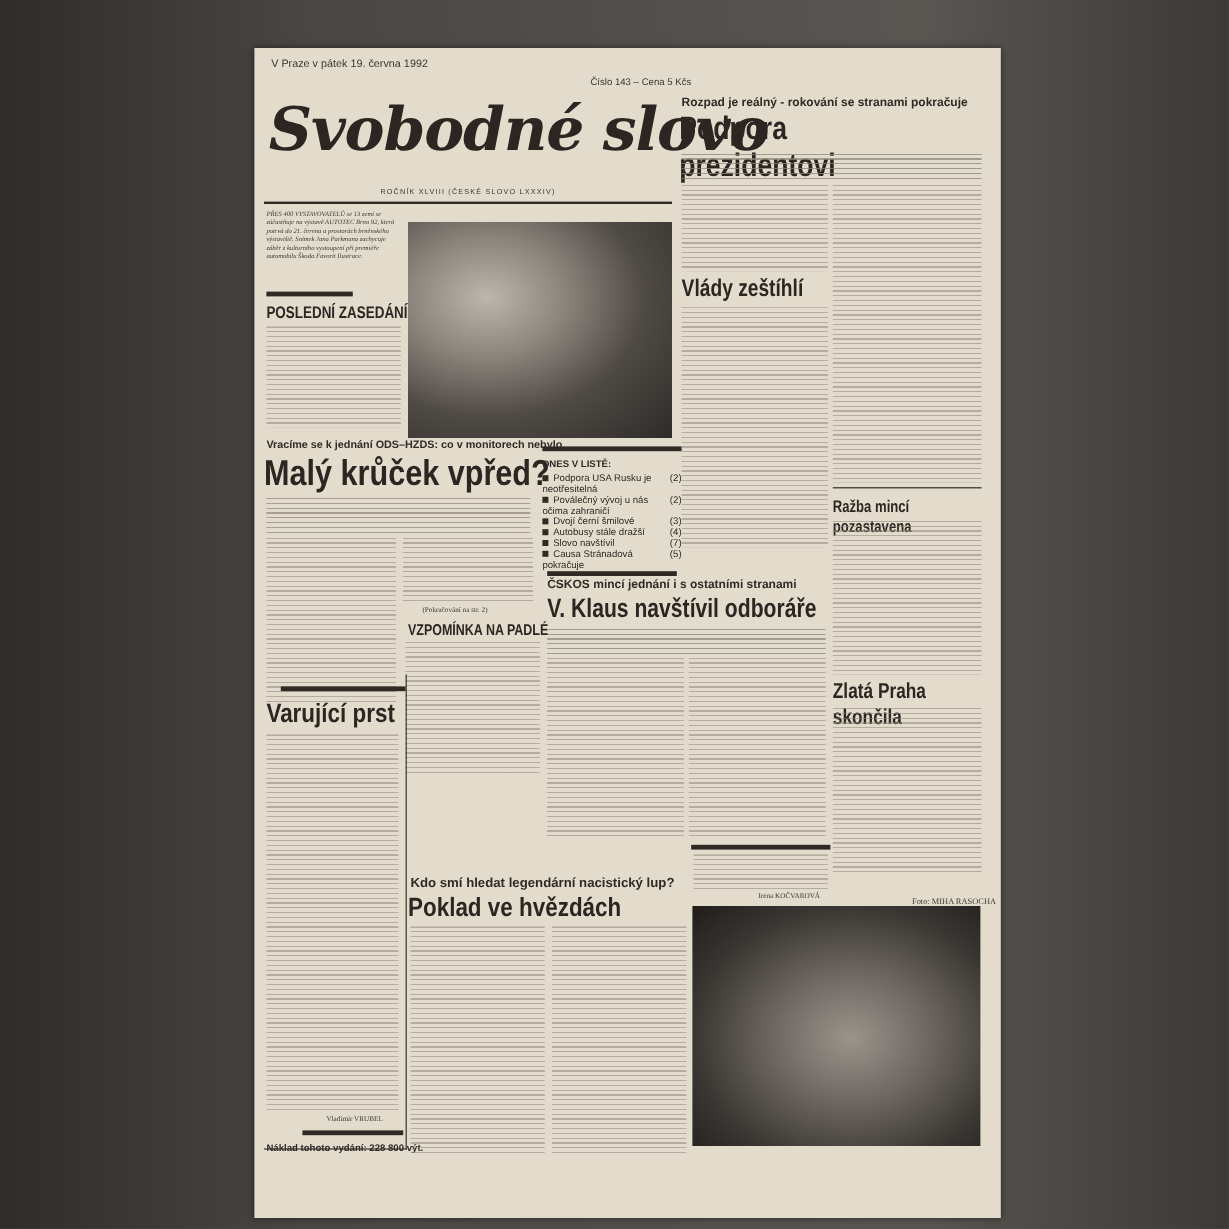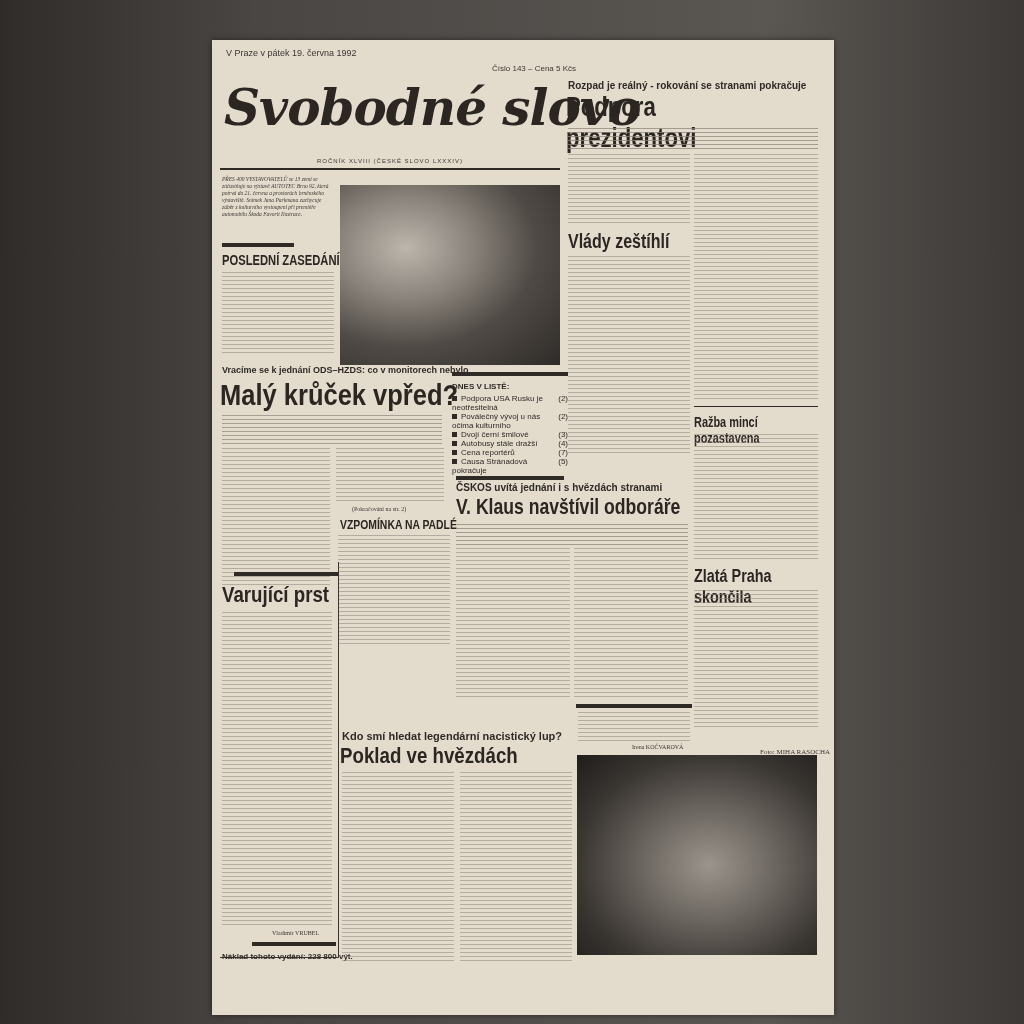--- a/index.html
+++ b/index.html
@@ -56,33 +56,33 @@
   <div class="ab body-lines" style="left:126px;top:495px;width:112px;height:110px;"></div>
 
   <div class="ab" style="left:240px;top:332px;width:116px;height:104px;">
     <div style="height:4px;background:#2f2a26;margin-bottom:6px;"></div>
     <div style="font-size:8px;font-weight:bold;color:#2f2a26;margin-bottom:3px;">DNES V LISTĚ:</div>
     <div class="toc-item">
         <span><span class="toc-bullet"></span><span>Podpora USA Rusku je neotřesitelná</span></span>
         <span>(2)</span>
       </div>
     <div class="toc-item">
-        <span><span class="toc-bullet"></span><span>Poválečný vývoj u nás očima kulturního</span></span>
+        <span><span class="toc-bullet"></span><span>Poválečný vývoj u nás očima zahraničí</span></span>
         <span>(2)</span>
       </div>
     <div class="toc-item">
         <span><span class="toc-bullet"></span><span>Dvojí černí šmilové</span></span>
         <span>(3)</span>
       </div>
     <div class="toc-item">
         <span><span class="toc-bullet"></span><span>Autobusy stále dražší</span></span>
         <span>(4)</span>
       </div>
     <div class="toc-item">
-        <span><span class="toc-bullet"></span><span>Cena reportérů</span></span>
+        <span><span class="toc-bullet"></span><span>Slovo navštívil</span></span>
         <span>(7)</span>
       </div>
     <div class="toc-item">
         <span><span class="toc-bullet"></span><span>Causa Stránadová pokračuje</span></span>
         <span>(5)</span>
       </div>
   </div>
 
   <div class="ab kicker" style="left:356px;top:40px;font-size:10px;">Rozpad je reálný - rokování se stranami pokračuje</div>
   <div class="ab head-cond" style="left:354px;top:52px;font-size:27px;transform:scaleX(.82);">Podpora prezidentovi</div>
@@ -91,21 +91,21 @@
   <div class="ab body-lines" style="left:482px;top:114px;width:124px;height:248px;"></div>
 
   <div class="ab head-cond" style="left:356px;top:190px;font-size:20px;transform:scaleX(.8);">Vlády zeštíhlí</div>
   <div class="ab body-lines" style="left:356px;top:216px;width:122px;height:200px;"></div>
 
   <div class="ab rule" style="left:482px;top:366px;width:124px;height:1px;"></div>
   <div class="ab head-cond" style="left:482px;top:374px;font-size:14px;transform:scaleX(.78);">Ražba mincí pozastavena</div>
   <div class="ab body-lines" style="left:482px;top:394px;width:124px;height:128px;"></div>
 
   <div class="ab rule" style="left:244px;top:436px;width:108px;height:4px;"></div>
-  <div class="ab kicker" style="left:244px;top:442px;font-size:10px;">ČSKOS uvítá jednání i s hvězdách stranami</div>
+  <div class="ab kicker" style="left:244px;top:442px;font-size:10px;">ČSKOS mincí jednání i s ostatními stranami</div>
   <div class="ab head-cond" style="left:244px;top:454px;font-size:22px;transform:scaleX(.8);">V. Klaus navštívil odboráře</div>
   <div class="ab body-lines" style="left:244px;top:484px;width:232px;height:22px;opacity:.75;"></div>
   <div class="ab body-lines" style="left:244px;top:508px;width:114px;height:150px;"></div>
   <div class="ab body-lines" style="left:362px;top:508px;width:114px;height:150px;"></div>
 
   <div class="ab head-cond" style="left:482px;top:526px;font-size:18px;transform:scaleX(.8);">Zlatá Praha skončila</div>
   <div class="ab body-lines" style="left:482px;top:550px;width:124px;height:140px;"></div>
   <div class="ab txt" style="left:548px;top:700px;"><span class="caption-credit">Foto: MIHA RASOCHA</span></div>
 
   <div class="ab box" style="left:8px;top:522px;width:118px;height:395px;border-left:none;border-top:none;"></div>

